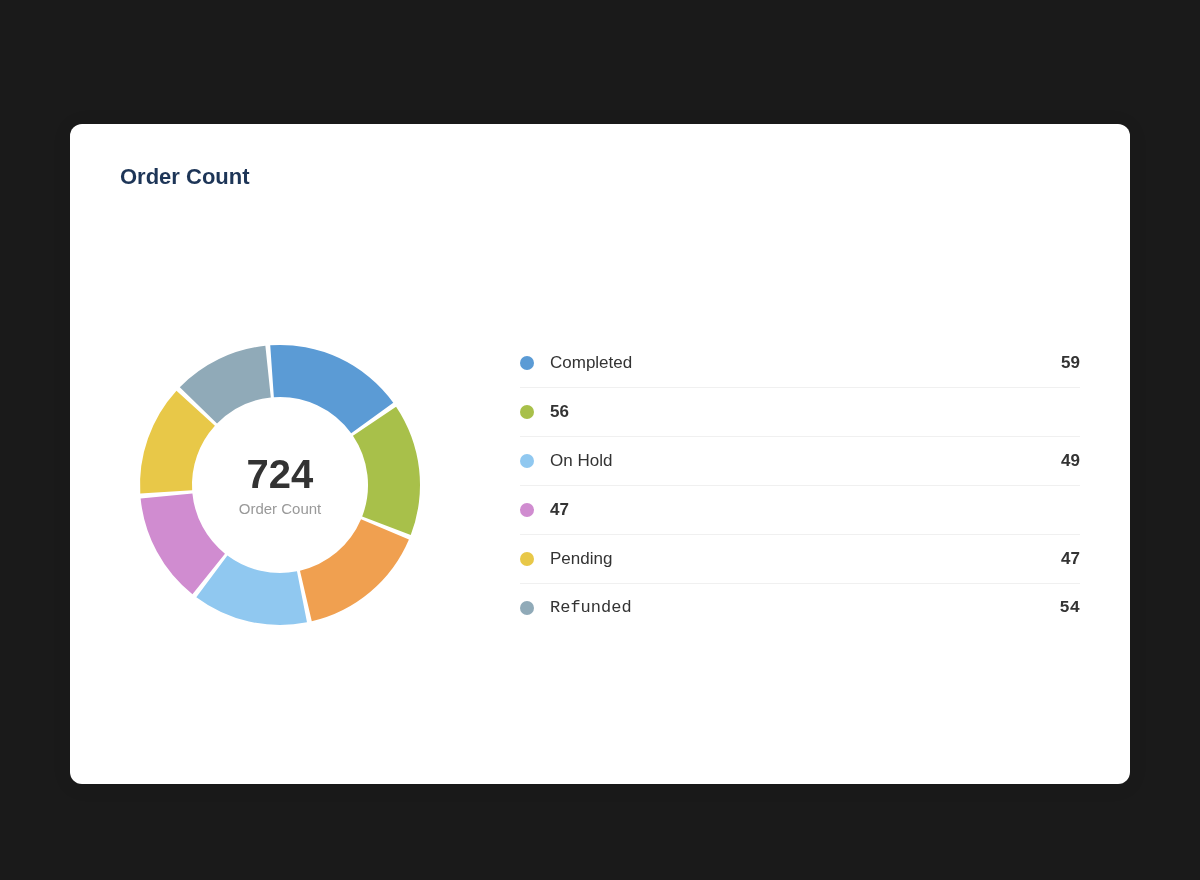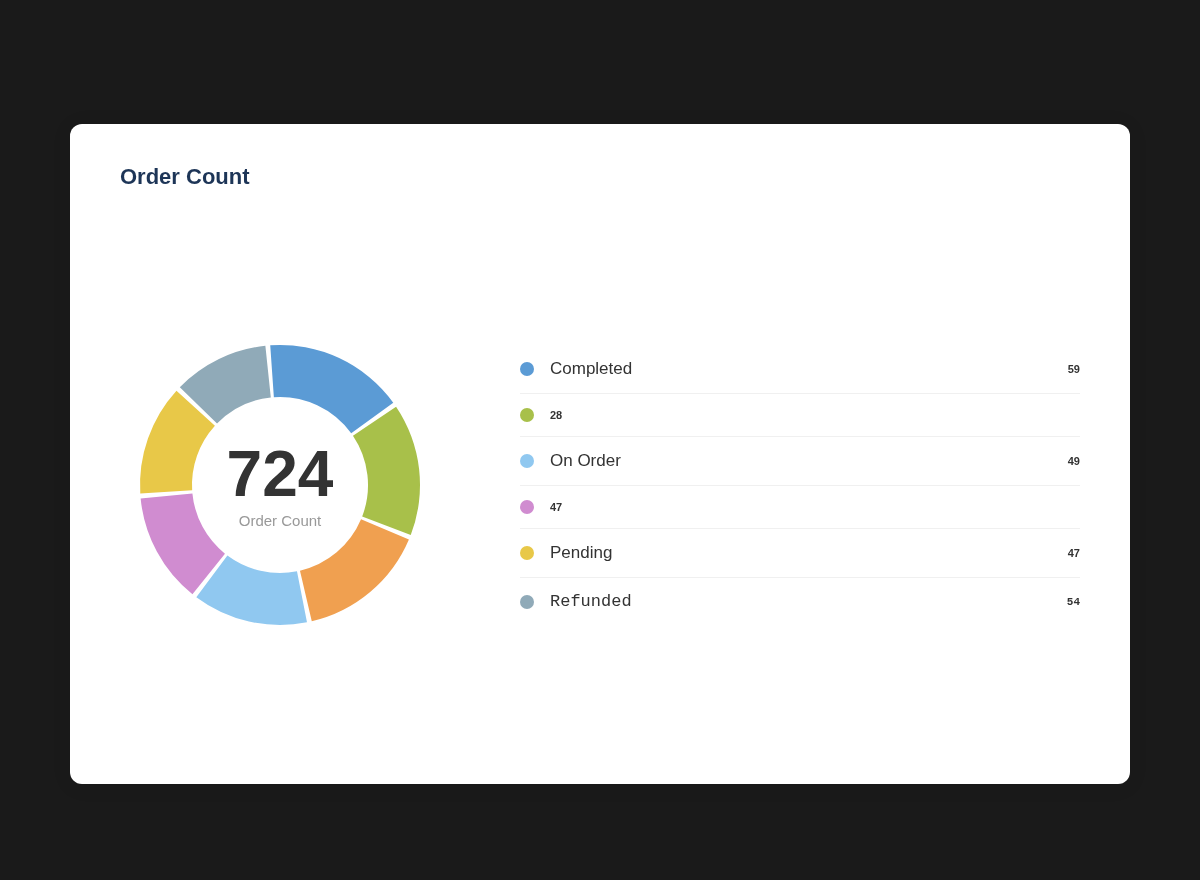--- a/index.html
+++ b/index.html
@@ -47,21 +47,21 @@
     }
     .donut-center {
       position: absolute;
       top: 50%;
       left: 50%;
       transform: translate(-50%, -50%);
       text-align: center;
       pointer-events: none;
     }
     .donut-center-number {
-      font-size: 64px;
+      font-size: 40px;
       font-weight: 700;
       color: #333;
       line-height: 1;
     }
     .donut-center-label {
       font-size: 15px;
       color: #999;
       margin-top: 6px;
     }
     .legend {
@@ -86,21 +86,21 @@
       border-radius: 50%;
       margin-right: 16px;
       flex-shrink: 0;
     }
     .legend-label {
       font-size: 17px;
       color: #333;
       flex: 1;
     }
     .legend-value {
-      font-size: 11px;
+      font-size: 17px;
       font-weight: 700;
       color: #333;
     }
   </style>
 </head>
 <body>
 
 <div class="card">
   <div class="card-title">Order Count</div>
   <div class="chart-area">
@@ -122,25 +122,25 @@
     </div>
     <div class="legend">
 
     <div class="legend-item">
           <div class="legend-dot" style="background-color: rgb(91, 155, 213);"></div>
           <span class="legend-label">Completed</span>
           <span class="legend-value">59</span>
         </div>
         <div class="legend-item">
           <div class="legend-dot" style="background-color: rgb(168, 192, 74);"></div>
-          <span class="legend-value">28</span>
+          <span class="legend-value">56</span>
         </div>
         <div class="legend-item">
           <div class="legend-dot" style="background-color: rgb(144, 200, 240);"></div>
-          <span class="legend-label">On Order</span>
+          <span class="legend-label">On Hold</span>
           <span class="legend-value">49</span>
         </div>
         <div class="legend-item">
           <div class="legend-dot" style="background-color: rgb(208, 140, 208);"></div>
           <span class="legend-value">47</span>
         </div>
         <div class="legend-item">
           <div class="legend-dot" style="background-color: rgb(232, 200, 72);"></div>
           <span class="legend-label">Pending</span>
           <span class="legend-value">47</span>

